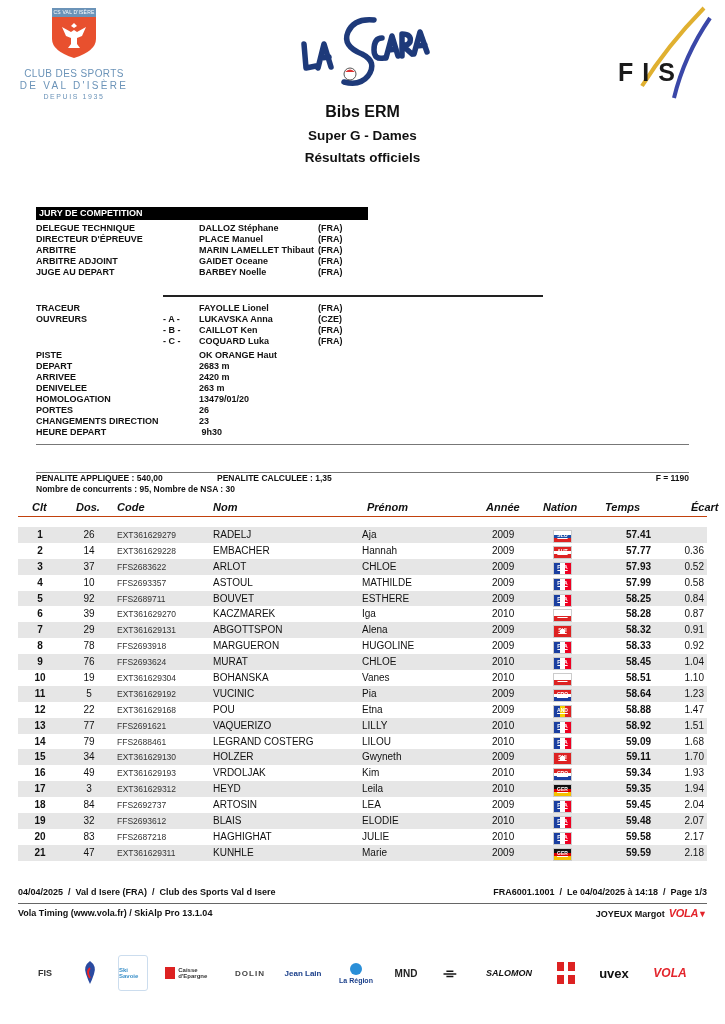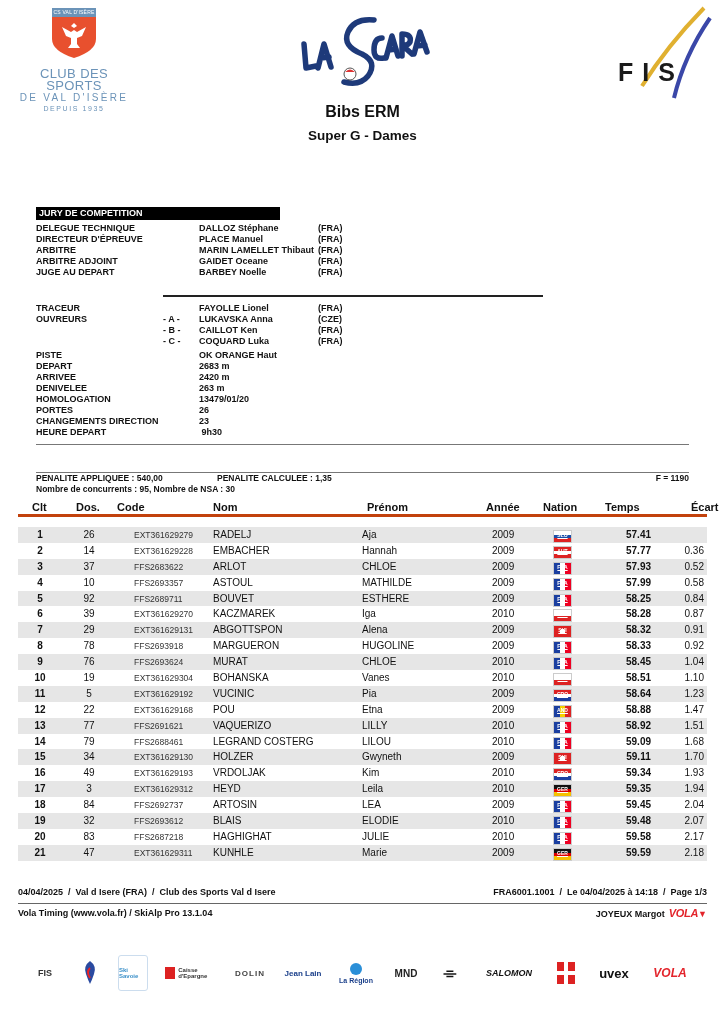--- a/index.html
+++ b/index.html
@@ -4,63 +4,63 @@
 <style>
   * { box-sizing: border-box; margin: 0; padding: 0; }
   html, body { width: 725px; height: 1024px; background: #ffffff; overflow: hidden; }
   body { position: relative; font-family: "Liberation Sans", sans-serif; color: #111; }
 
   
   .logo-club { position: absolute; left: 14px; top: 8px; width: 120px; text-align: center; }
   .club-shield { margin: 0 auto; width: 44px; height: 50px; position: relative; }
   .club-shield .band { position: absolute; left: 0; top: 0; width: 44px; height: 9px; background: #6b93b8; color: #fff; font-size: 5px; line-height: 9px; text-align: center; letter-spacing: 0.2px; }
   .club-shield svg { position: absolute; left: 0; top: 9px; }
-  .club-name1 { margin-top: 10px; font-size: 13px; color: #6b93b8; letter-spacing: 0.4px; line-height: 12px; }
+  .club-name1 { margin-top: 10px; font-size: 10px; color: #6b93b8; letter-spacing: 0.4px; line-height: 12px; }
   .club-name2 { font-size: 10px; color: #6b93b8; letter-spacing: 2.3px; line-height: 11px; }
   .club-name3 { font-size: 7px; color: #6b93b8; letter-spacing: 1.6px; line-height: 12px; }
 
   .logo-scara { position: absolute; left: 296px; top: 10px; width: 142px; height: 86px; }
 
   .logo-fis { position: absolute; left: 612px; top: 6px; width: 100px; height: 96px; }
   .fis-text { position: absolute; left: 6px; top: 52px; font-size: 25px; font-weight: bold; color: #1a1a1a; letter-spacing: 9px; font-family: "Liberation Sans", sans-serif; }
 
   
   .titles { position: absolute; left: 0; top: 100px; width: 725px; text-align: center; }
   .t1 { font-size: 16px; font-weight: bold; line-height: 24px; }
   .t2 { font-size: 16px; font-weight: bold; line-height: 24px; }
   .t3 { font-size: 13.5px; font-weight: bold; line-height: 22px; margin-top: 1px; }
   .t4 { font-size: 13.5px; font-weight: bold; line-height: 22px; }
 
   
-  .jury-header { position: absolute; left: 36px; top: 207px; width: 244px; height: 13px; background: #000; color: #fff; font-size: 9px; font-weight: bold; line-height: 13px; padding-left: 3px; }
+  .jury-header { position: absolute; left: 36px; top: 207px; width: 332px; height: 13px; background: #000; color: #fff; font-size: 9px; font-weight: bold; line-height: 13px; padding-left: 3px; }
   .info-block { position: absolute; left: 36px; font-size: 9px; font-weight: bold; line-height: 11px; }
   .info-row { position: relative; height: 11px; white-space: nowrap; }
   .info-row .lbl { position: absolute; left: 0; }
   .info-row .sub { position: absolute; left: 127px; }
   .info-row .val { position: absolute; left: 163px; }
   .info-row .nat { position: absolute; left: 282px; }
 
   .sep-short { position: absolute; left: 163px; top: 295px; width: 380px; height: 2px; background: #222; }
   .sep-full { position: absolute; left: 36px; width: 653px; height: 1px; background: #777; }
 
   .penalty { position: absolute; left: 36px; top: 473px; width: 653px; font-size: 8.5px; font-weight: bold; line-height: 11px; }
   .penalty .p2 { position: absolute; left: 181px; top: 0; }
   .penalty .f { position: absolute; right: 0; top: 0; }
 
   
   .results { position: absolute; left: 18px; top: 499px; width: 689px; }
-  .thead { position: relative; height: 18px; font-size: 11px; font-weight: bold; border-bottom: 3px solid #c2410c; }
+  .thead { position: relative; height: 18px; font-size: 11px; font-weight: bold; border-bottom: 1px solid #c2410c; font-style: italic; }
   .thead span { position: absolute; top: 2px; white-space: nowrap; }
   .tbody { margin-top: 10px; }
   .trow { position: relative; height: 15.9px; font-size: 10px; white-space: nowrap; }
   .trow:nth-child(odd) { background: #e6e6e6; }
   .trow span { position: absolute; top: 2px; line-height: 12px; }
   .c-clt { left: 0; width: 44px; text-align: center; font-weight: bold; }
   .c-dos { left: 56px; width: 30px; text-align: center; }
-  .c-code { left: 99px; font-size: 8.5px; color: #333; margin-left: 17px; }
+  .c-code { left: 99px; font-size: 8.5px; color: #333; }
   .c-nom { left: 195px; }
   .c-pre { left: 331px; margin-left: 13px; }
   .c-ann { left: 474px; }
   .c-nat { left: 535px; top: 1px !important; }
   .c-tps { left: 598px; width: 45px; text-align: center; font-weight: bold; }
   .c-eca { left: 650px; width: 36px; text-align: right; }
 
   .th-clt { left: 14px; } .th-dos { left: 58px; } .th-code { left: 99px; } .th-nom { left: 195px; }
   .th-pre { left: 349px; } .th-ann { left: 468px; } .th-nat { left: 525px; } .th-tps { left: 587px; } .th-eca { left: 673px; }
 
@@ -125,20 +125,21 @@
   <svg width="100" height="96" viewBox="0 0 100 96" style="position:absolute;left:0;top:0;">
     <path d="M30 80 Q55 40 92 2" stroke="#e0b030" stroke-width="4" fill="none"></path>
     <path d="M62 92 Q72 50 98 12" stroke="#3a47a8" stroke-width="4" fill="none"></path>
   </svg>
   <div class="fis-text">FIS</div>
 </div>
 
 <div class="titles">
   <div class="t2">Bibs ERM</div>
   <div class="t3">Super G - Dames</div>
+  <div class="t4">Résultats officiels</div>
 </div>
 
 <div class="jury-header">JURY DE COMPETITION</div>
 
 <div class="info-block" style="top:223px;">
   <div class="info-row">
     <span class="lbl">DELEGUE TECHNIQUE</span>
     <span class="val">DALLOZ Stéphane</span>
     <span class="nat">(FRA)</span>
   </div>

